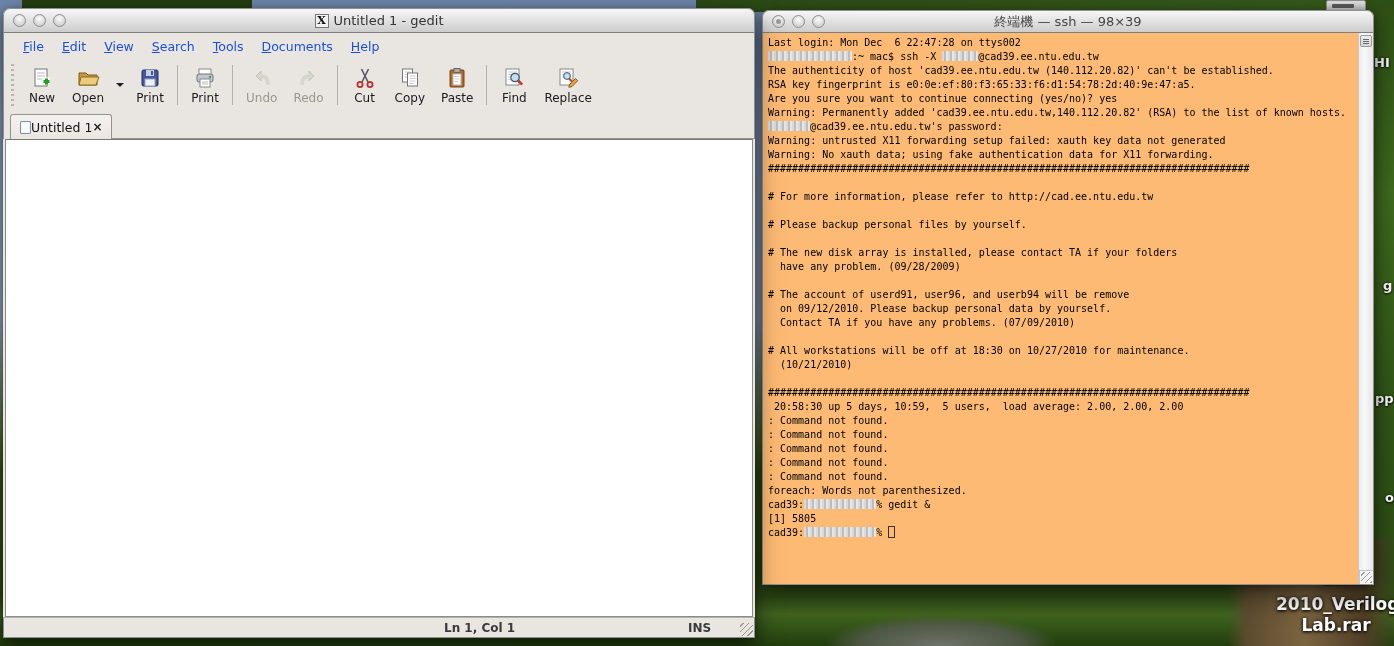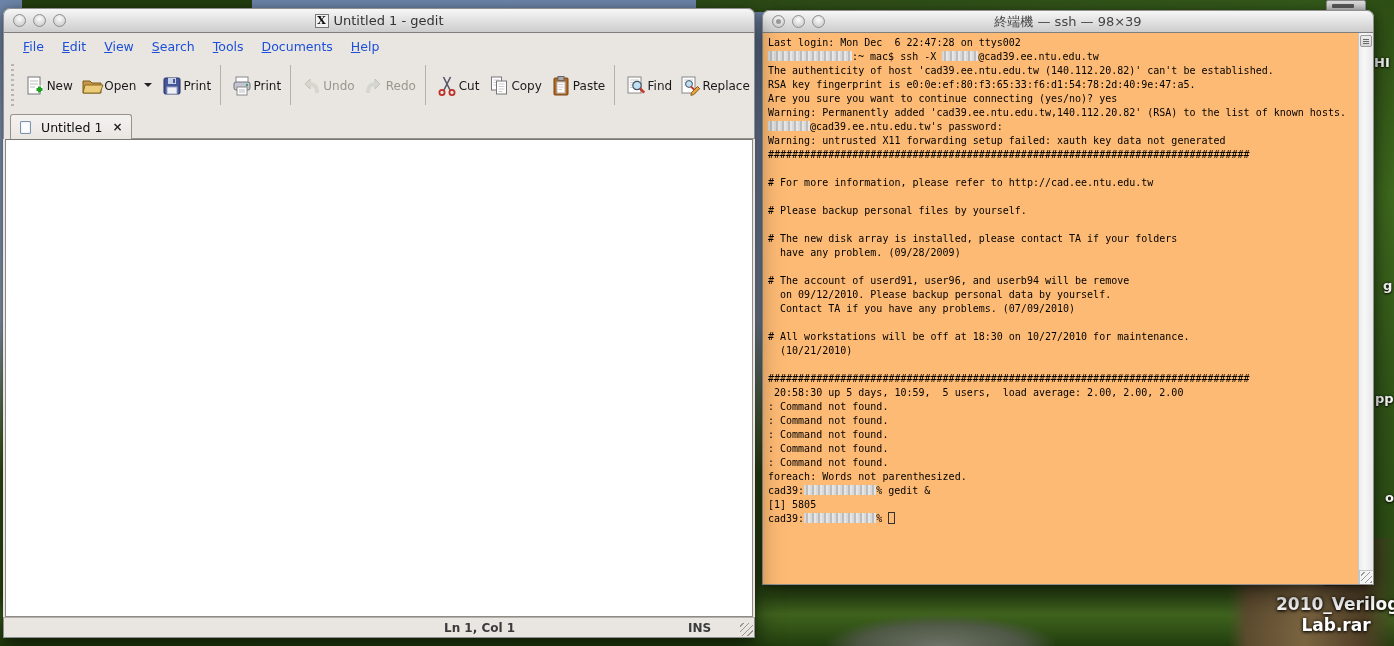--- a/index.html
+++ b/index.html
@@ -78,30 +78,30 @@
     font-family:"DejaVu Serif","Liberation Serif",serif; font-size:11px; line-height:12px; color:#111;
     text-align:center; font-weight:bold; }
   .menubar { display:flex; align-items:center; height:26px; padding-left:10px;
     background:#e9e6e2; border-left:1px solid #8f8f8f; border-right:1px solid #8f8f8f; }
   .menu-item { padding:20px 9px; font-size:12.5px; color:#1d4ed8; }
   .toolbar { display:flex; align-items:center; height:52px; padding:1px 2px 1px 4px;
     background:#e9e6e2; border-left:1px solid #8f8f8f; border-right:1px solid #8f8f8f; }
   .tb-handle { width:8px; height:42px; margin:0 3px 0 1px;
     background:repeating-linear-gradient(180deg,#b8b4ae 0 2px, transparent 2px 5px);
     background-size:3px 100%; background-repeat:no-repeat; background-position:2px 0; }
-  .tb-btn { display:flex; flex-direction:row; align-items:center; justify-content:center;
+  .tb-btn { display:flex; flex-direction:column; align-items:center; justify-content:center;
     padding:2px 8px 1px; border-radius:3px; min-width:44px; }
   .tb-btn .lbl { font-size:12px; color:#1a1a1a; margin-top:1px; white-space:nowrap; }
   .tb-btn.disabled .lbl { color:#9a968e; }
   .tb-btn.disabled svg { opacity:.55; filter:grayscale(60%); }
   .tb-sep { width:1px; height:40px; background:#b5b1ab; margin:0 5px; }
   .tb-chevron { padding:0 3px; display:flex; align-items:center; }
   .tabbar { height:28px; background:#e9e6e2; display:flex; align-items:flex-end;
     border-left:1px solid #8f8f8f; border-right:1px solid #8f8f8f; padding:2px 0 0 6px; }
-  .tab { height:25px; display:flex; align-items:center; gap:10px; padding:0 9px;
+  .tab { height:25px; display:flex; align-items:center; gap:0; padding:0 9px;
     background:linear-gradient(#f4f2ef,#e9e6e2); border:1px solid #97938c; border-bottom:none;
     border-radius:3px 3px 0 0; font-size:12.5px; color:#111; }
   .tab-close { font-weight:bold; font-size:12px; color:#222; line-height:10px; }
   .tab-filler { flex:1; height:100%; border-bottom:1px solid #97938c; }
   .doc-icon { width:11px; height:13px; background:#fbfdff; border:1px solid #7e93a8; border-radius:1px;
     box-shadow:inset 0 0 2px #cfe0ee; }
   .textarea { flex:1; margin:0 2px; background:#fff; border:1px solid #8e8b86; border-top:1px solid #777; }
   .statusbar { height:21px; position:relative; background:#e9e6e2; font-size:12px; color:#3a3a3a;
     border:1px solid #8f8f8f; border-top:1px solid #b3afa9;font-weight:bold; }
   .sb-pos { position:absolute; left:440px; top:3px; }
@@ -166,20 +166,21 @@
   <div class="term-body">
     <div class="term-content" id="term-lines">
         <div class="tline">Last login: Mon Dec  6 22:47:28 on ttys002</div>
         <div class="tline"><span class="redact" style="width: 84px;"></span>:~ mac$ ssh -X <span class="redact" style="width: 36px;"></span>@cad39.ee.ntu.edu.tw</div>
         <div class="tline">The authenticity of host 'cad39.ee.ntu.edu.tw (140.112.20.82)' can't be established.</div>
         <div class="tline">RSA key fingerprint is e0:0e:ef:80:f3:65:33:f6:d1:54:78:2d:40:9e:47:a5.</div>
         <div class="tline">Are you sure you want to continue connecting (yes/no)? yes</div>
         <div class="tline">Warning: Permanently added 'cad39.ee.ntu.edu.tw,140.112.20.82' (RSA) to the list of known hosts.</div>
         <div class="tline"><span class="redact" style="width: 42px;"></span>@cad39.ee.ntu.edu.tw's password:</div>
         <div class="tline">Warning: untrusted X11 forwarding setup failed: xauth key data not generated</div>
+        <div class="tline">Warning: No xauth data; using fake authentication data for X11 forwarding.</div>
         <div class="tline">################################################################################</div>
         <div class="tline"></div>
         <div class="tline"># For more information, please refer to http://cad.ee.ntu.edu.tw</div>
         <div class="tline"></div>
         <div class="tline"># Please backup personal files by yourself.</div>
         <div class="tline"></div>
         <div class="tline"># The new disk array is installed, please contact TA if your folders</div>
         <div class="tline">  have any problem. (09/28/2009)</div>
         <div class="tline"></div>
         <div class="tline"># The account of userd91, user96, and userb94 will be remove</div>

